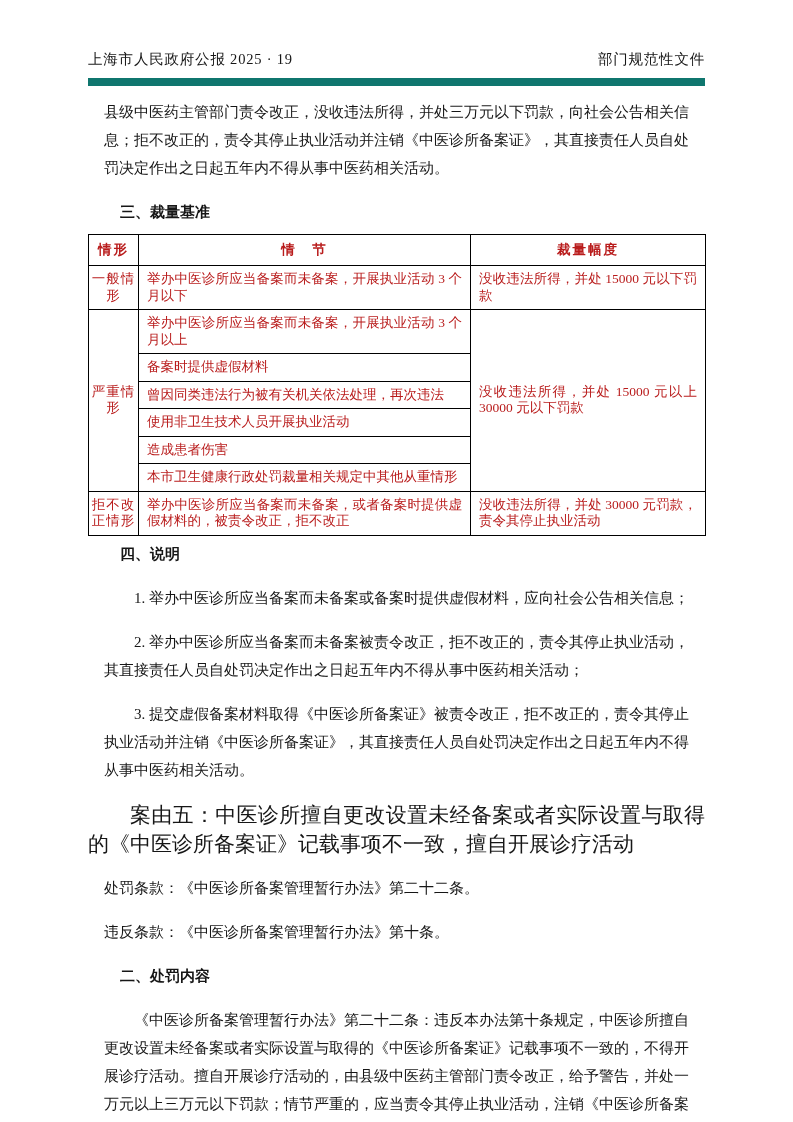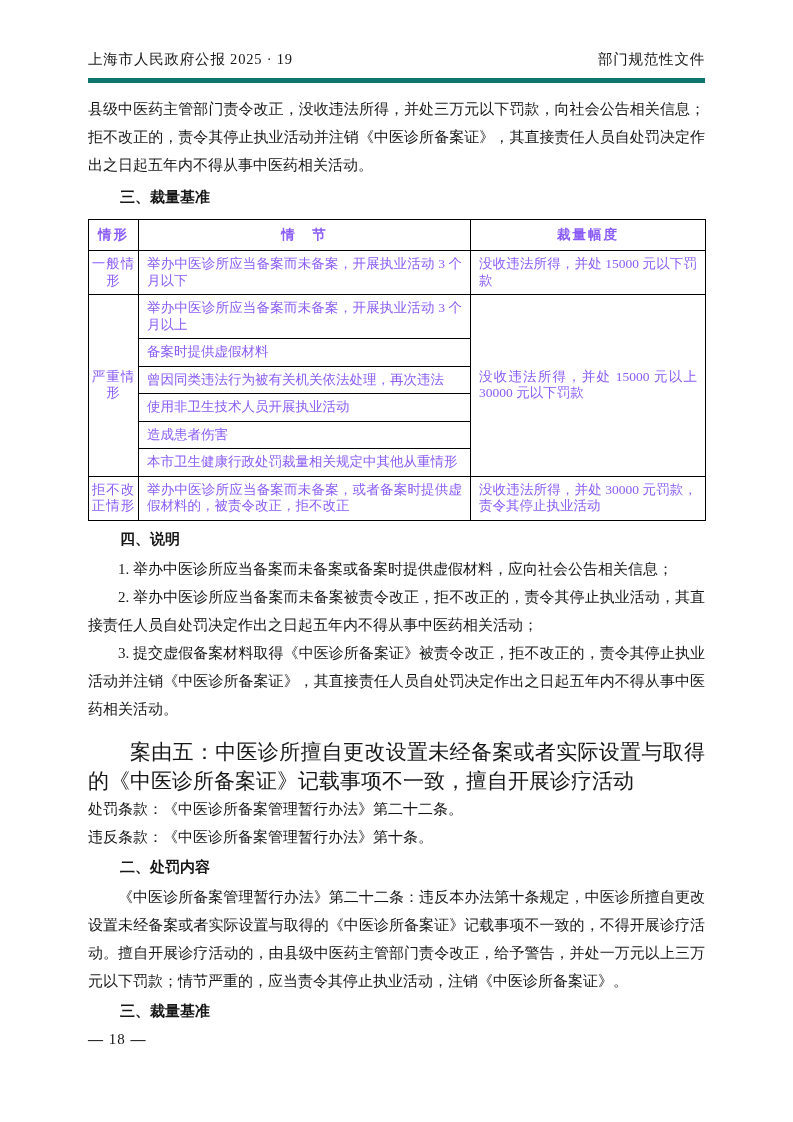--- a/index.html
+++ b/index.html
@@ -13,26 +13,26 @@
   .page {
     position: relative;
     width: 793px; height: 1122px;
     padding: 50px 88px 0 88px;
     overflow: hidden;
   }
   .doc-header {
     display: flex; justify-content: space-between; align-items: flex-end;
     font-size: 14.5px; letter-spacing: 0.8px;
     padding-bottom: 9px;
-    border-bottom: 5px solid #0f766e;
+    border-bottom: 8px solid #0f766e;
   }
   .para {
     font-size: 15px; line-height: 28px;
     text-align: justify;
-    margin: 0;
+    margin: 16px;
   }
   .mt12 { margin-top: 12px; }
   .indent { text-indent: 2em; }
   .heading {
     font-family: "Liberation Sans", "DejaVu Sans", sans-serif;
     font-weight: 700; font-size: 15px; line-height: 28px;
     text-indent: 2em; margin: 2px;
   }
   .heading.mt4 { margin-top: 4px; }
   .case-heading {
@@ -44,21 +44,21 @@
   table.ruling {
     width: 100%;
     border-collapse: collapse;
     table-layout: fixed;
     margin: 8px 0 4px 0;
     border: 1.5px solid #000;
   }
   .ruling th, .ruling td {
     border: 1px solid #000;
     font-size: 13.5px;
-    color: #8b5cf6;
+    color: #b91c1c;
   }
   .ruling th {
     font-family: "Liberation Sans", "DejaVu Sans", sans-serif;
     font-weight: 700;
     text-align: center;
     letter-spacing: 2px;
     padding: 6px 4px;
   }
   .ruling td {
     line-height: 16.5px;

